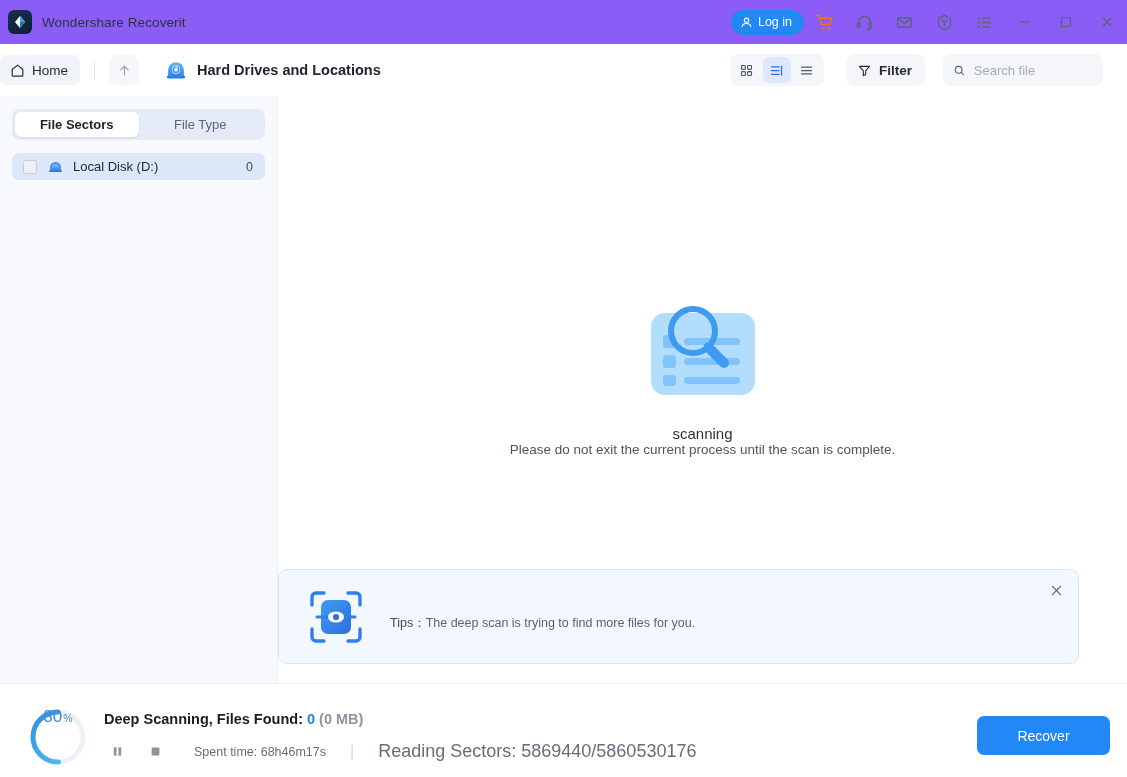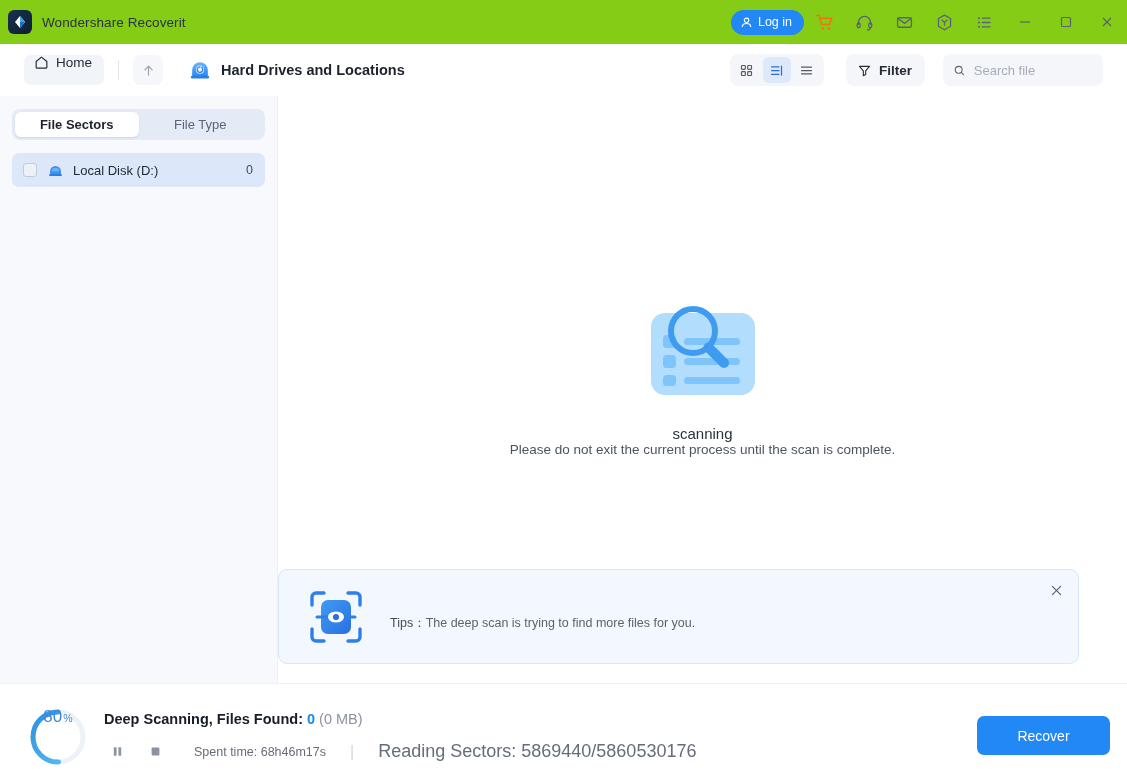--- a/index.html
+++ b/index.html
@@ -7,21 +7,21 @@
     width: 1127px; height: 777px;
     font-family: "Liberation Sans", sans-serif;
     background: #ffffff;
     overflow: hidden;
     -webkit-font-smoothing: antialiased;
   }
 
   
   .titlebar {
     position: absolute; top: 0; left: 0; width: 1127px; height: 44px;
-    background: #84cc16;
+    background: #8b5cf6;
     display: flex; align-items: center;
   }
   .app-logo {
     width: 24px; height: 24px; margin-left: 8px;
     border-radius: 6px;
     background: linear-gradient(145deg, #17314f 0%, #0d1f33 100%);
     display: flex; align-items: center; justify-content: center;
     flex: none;
   }
   .app-title {
@@ -42,23 +42,23 @@
     cursor: pointer; color: #5a6372;
   }
   .tb-icon.win { width: 41px; }
 
   
   .toolbar {
     position: absolute; top: 44px; left: 0; width: 1127px; height: 52px;
     display: flex; align-items: center; background: #fff;
   }
   .home-btn {
-    margin-left: 24px; height: 30px; padding: 0 12px 0 10px;
+    height: 30px; padding: 0 12px 0 10px;
     border-radius: 7px; background: #f1f4f9;
-    display: flex; align-items: flex-start; gap: 7px;
+    display: flex; align-items: center; gap: 7px;
     font-size: 13.5px; color: #262b36; cursor: pointer; border: none;
     font-family: inherit;
   }
   .tb-divider {
     width: 1px; height: 20px; background: #e2e6ed; margin: 0 14px;
   }
   .up-btn {
     width: 30px; height: 30px; border-radius: 7px; background: #f5f7fa;
     display: flex; align-items: center; justify-content: center;
     cursor: pointer; border: none;
@@ -107,21 +107,21 @@
   .seg-item {
     flex: 1; height: 25px; border-radius: 6px;
     display: flex; align-items: center; justify-content: center;
     font-size: 13px; color: #5c6575; cursor: pointer;
   }
   .seg-item.active {
     background: #ffffff; color: #1d222e; font-weight: bold;
     box-shadow: 0 1px 2px rgba(20,40,80,.10);
   }
   .disk-row {
-    margin: 13px 12px 0 12px; height: 34px; border-radius: 7px;
+    margin: 13px 12px 0 12px; height: 27px; border-radius: 7px;
     background: #dde7fa; display: flex; align-items: center;
     padding: 0 12px 0 11px; cursor: pointer;
   }
   .cbox {
     width: 14px; height: 14px; border-radius: 3px;
     border: 1px solid #c3ccdb; background: #eef1f6; flex: none;
   }
   .disk-icon { margin-left: 10px; width: 17px; height: 17px; flex: none; }
   .disk-label { margin-left: 9px; font-size: 13px; color: #242a36; }
   .disk-count { margin-left: auto; font-size: 12.5px; color: #444b58; }
@@ -172,21 +172,21 @@
     display: flex; align-items: baseline; justify-content: center;
     color: #3f86d8;
   }
   .ring-num { font-size: 17px; }
   .ring-pct { font-size: 10.5px; margin-left: 1px; }
   .st-line1 {
     position: absolute; left: 104px; top: 711px;
     font-size: 14.5px; font-weight: bold; color: #181d27;
   }
   .st-found { color: #1b88e8; }
-  .st-size { color: #8d94a0; font-weight: normal; }
+  .st-size { color: #8d94a0; font-weight: bold; }
   .st-controls {
     position: absolute; left: 104px; top: 741px;
     display: flex; align-items: center; gap: 12px;
   }
   .ctl-btn {
     width: 26px; height: 20px; border: none; background: transparent;
     display: flex; align-items: center; justify-content: center;
     cursor: pointer;
   }
   .st-spent {

